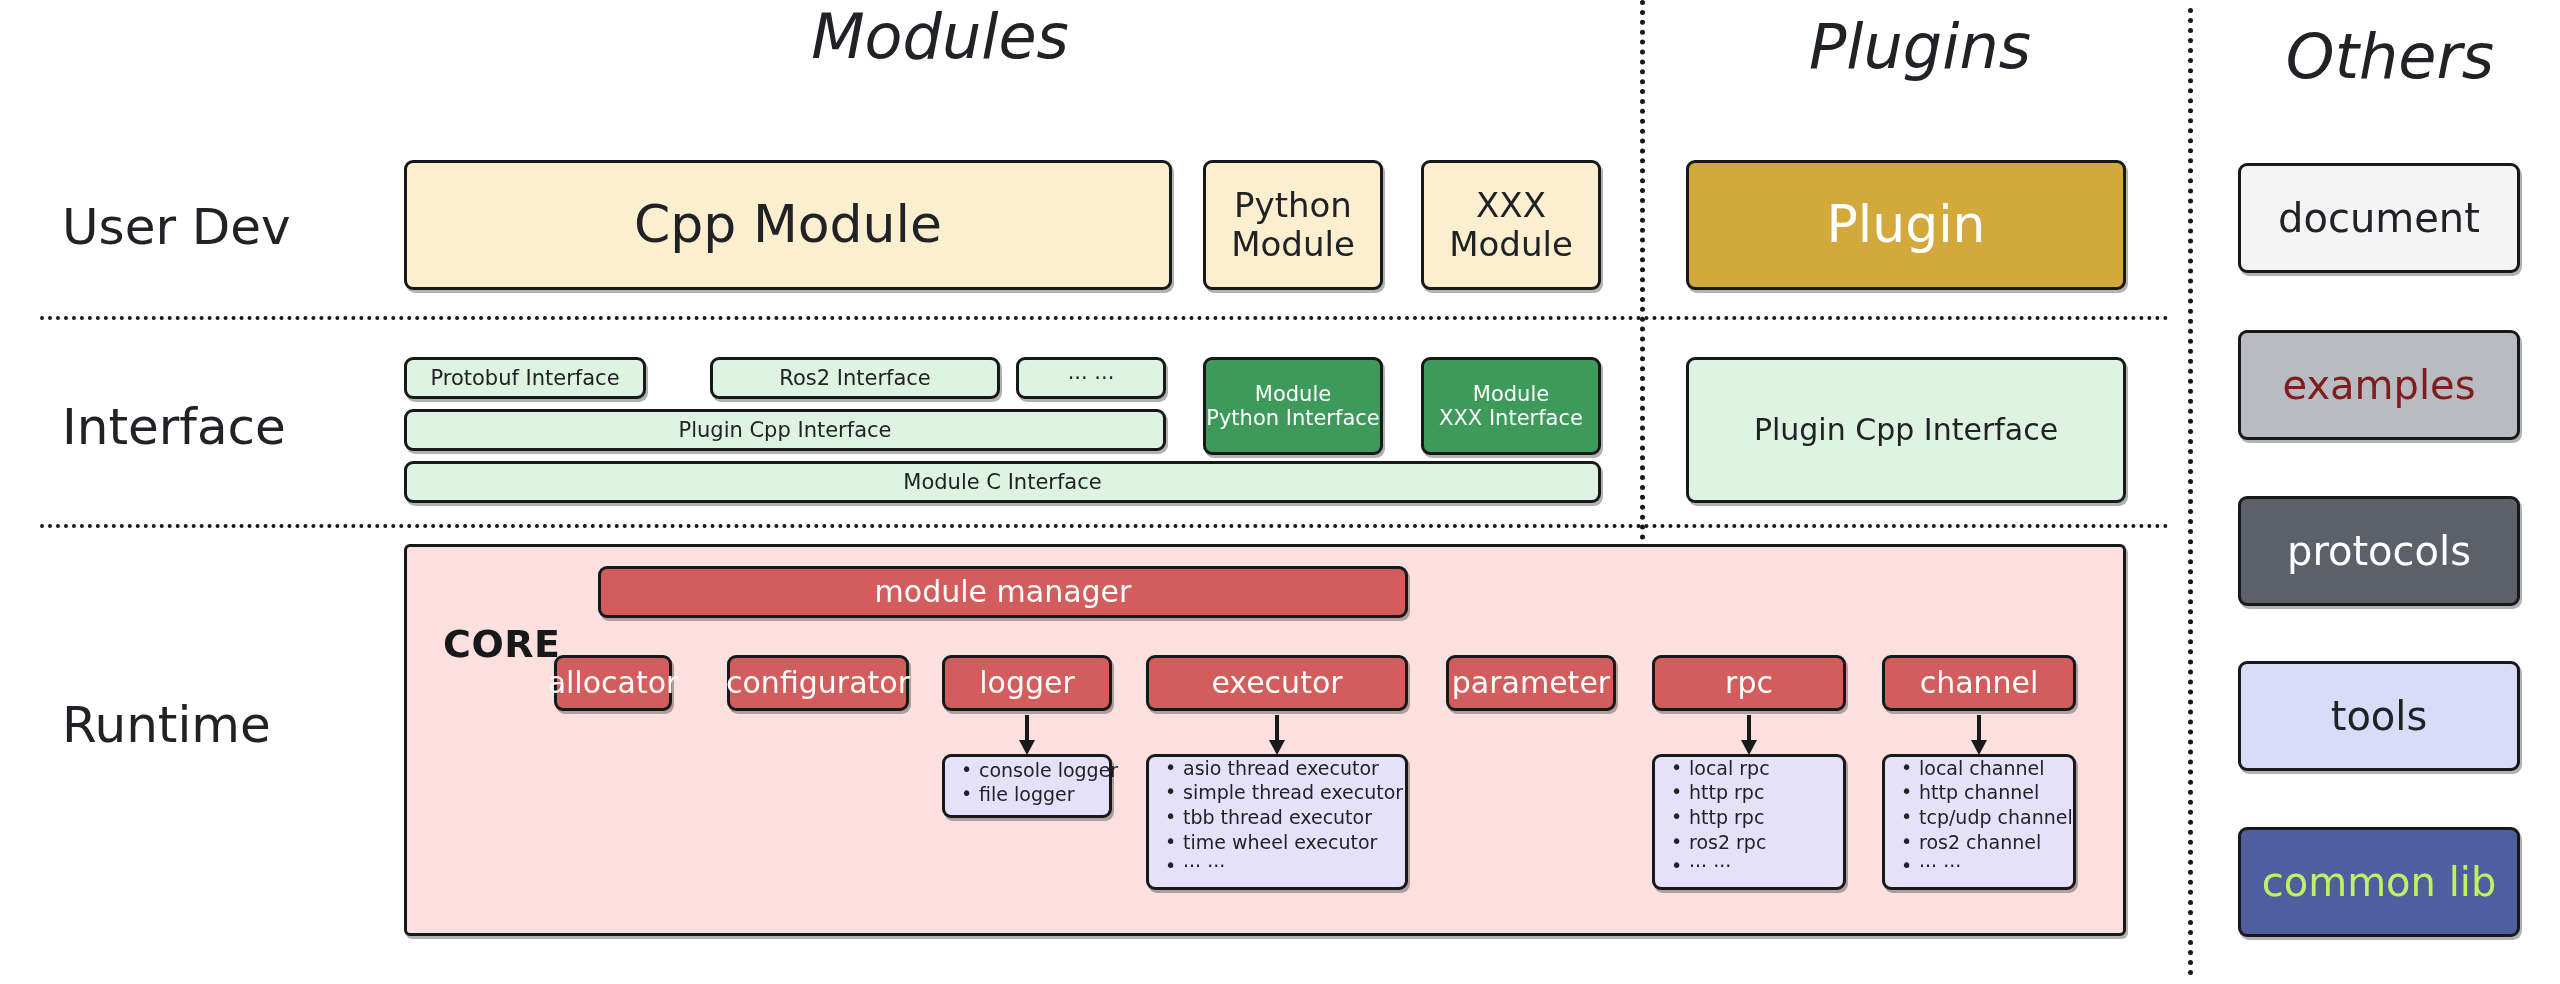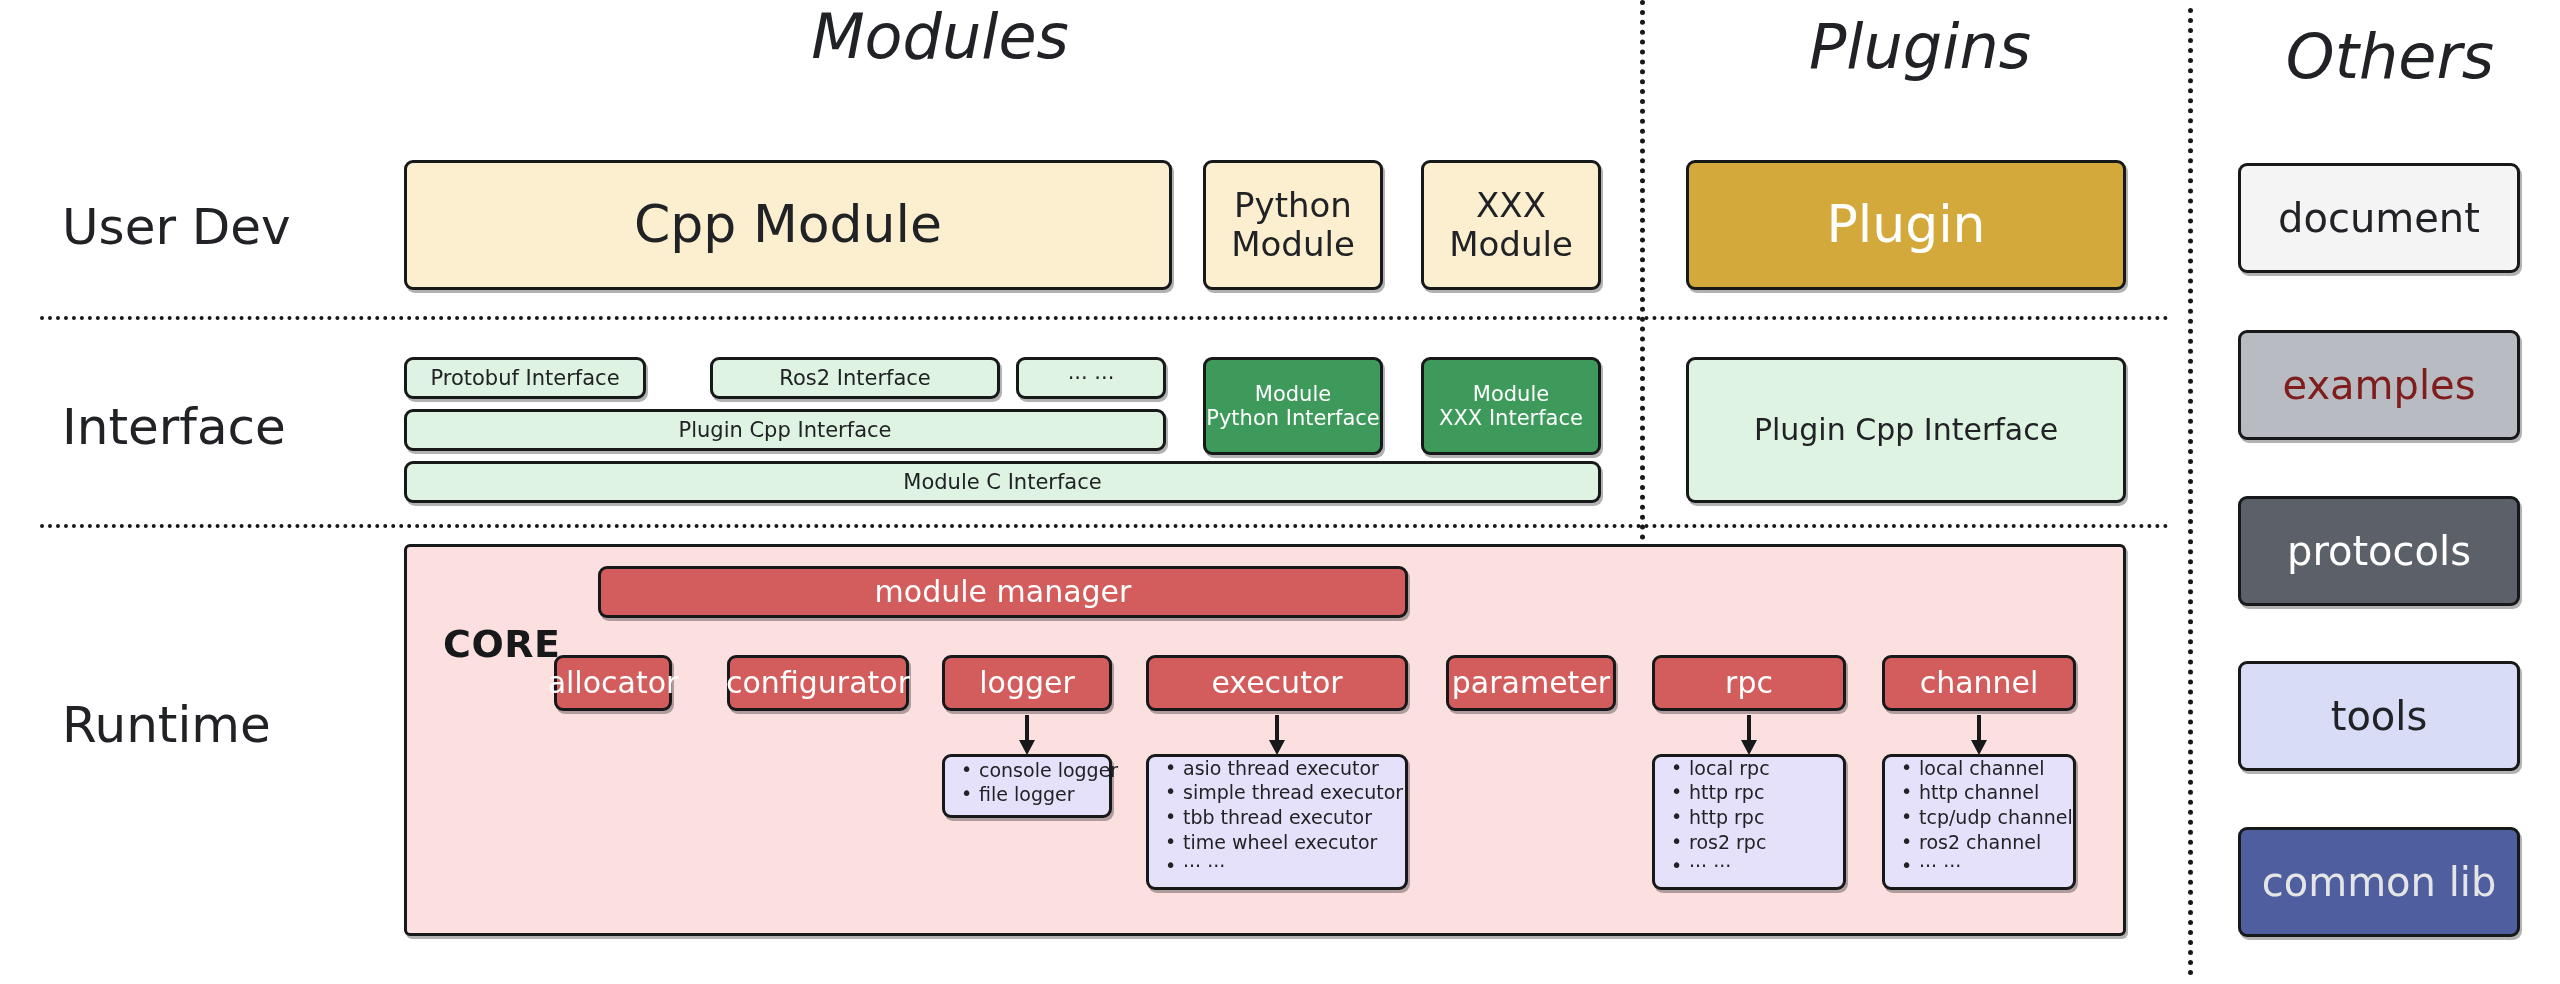--- a/index.html
+++ b/index.html
@@ -307,17 +307,17 @@
   </div>
   <div class="box t-xl" style="left:2238px; top:330px; width:282px; height:110px; background:#B8BCC2; color:#7f1d1d;">
     <span>examples</span>
   </div>
   <div class="box t-xl" style="left:2238px; top:496px; width:282px; height:110px; background:#5C6169; color:#ffffff;">
     <span>protocols</span>
   </div>
   <div class="box t-xl" style="left:2238px; top:661px; width:282px; height:110px; background:#D8DCF7; color:#202225;">
     <span>tools</span>
   </div>
-  <div class="box t-xl" style="left:2238px; top:827px; width:282px; height:110px; background:#4F5E9E; color:#e5e5e5;">
+  <div class="box t-xl" style="left:2238px; top:827px; width:282px; height:110px; background:#4F5E9E; color:#bef264;">
     <span>common lib</span>
   </div>
 
 </div>
 
 </body></html>

